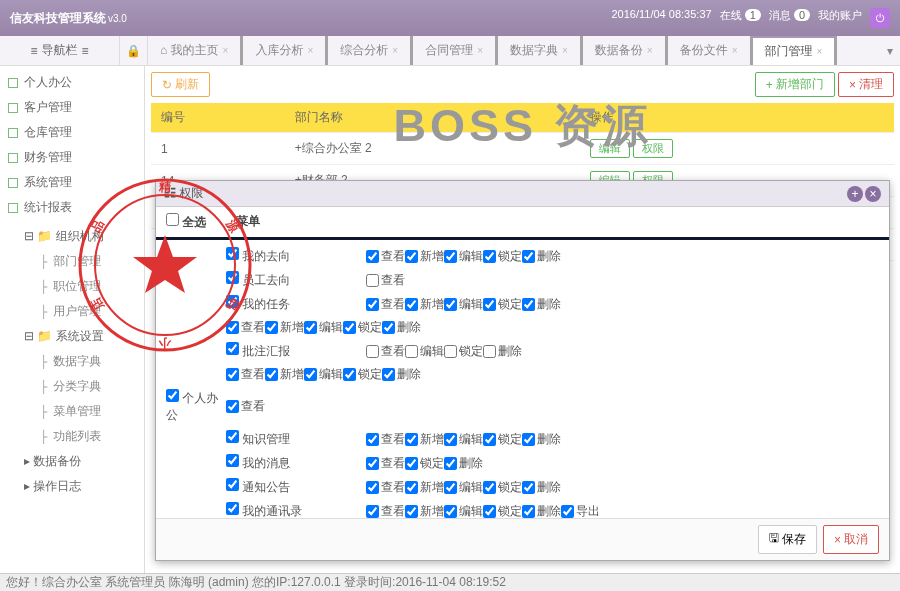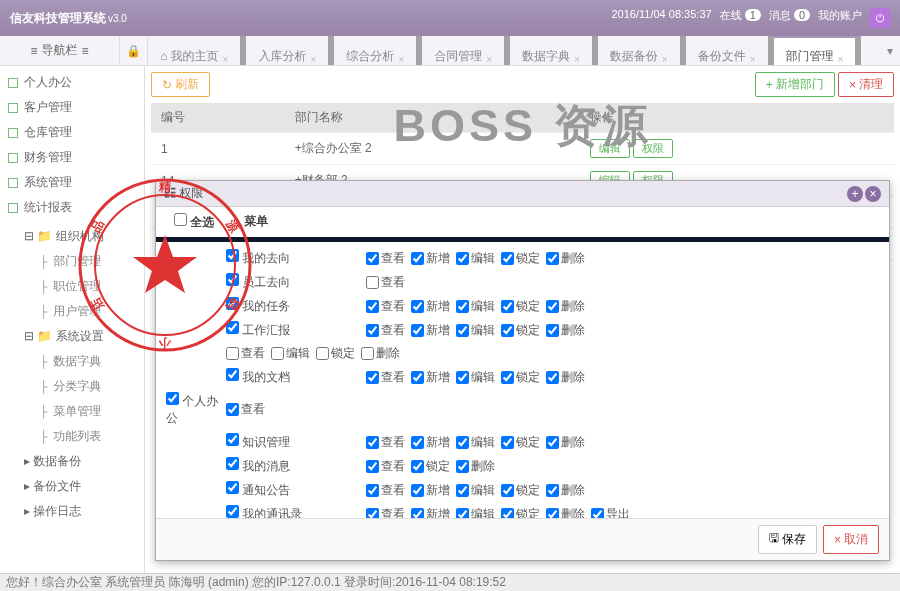--- a/index.html
+++ b/index.html
@@ -7,51 +7,51 @@
 .header{height:36px;background:linear-gradient(#a897b8,#9885a8);color:#fff;display:flex;align-items:center;padding:0 10px;justify-content:space-between}
 .header-left{font-size:14px;font-weight:bold}
 .header-left .ver{font-size:10px;font-weight:normal;margin-left:2px}
 .header-right{display:flex;align-items:flex-start;gap:8px}
 .header-right span{font-size:11px}
 .badge{background:#fff;color:#666;border-radius:8px;padding:0 5px;font-size:10px}
 .btn-purple{background:#b874e0;width:20px;height:20px;border-radius:3px;display:flex;align-items:center;justify-content:center}
 .tabbar{height:30px;background:#f5f3f7;border-bottom:1px solid #ddd;display:flex;align-items:stretch}
 .nav-toggle{width:120px;display:flex;align-items:center;justify-content:center;gap:4px;border-right:1px solid #ddd;color:#666}
 .lock-area{width:28px;display:flex;align-items:center;justify-content:center;border-right:1px solid #ddd;color:#999}
-.tab{padding:0 12px;display:flex;align-items:flex-end;gap:4px;color:#888;border-right:6px solid #a3a3a3;cursor:pointer;position:relative}
+.tab{padding:0 12px;display:flex;align-items:center;gap:4px;color:#888;border-right:3px solid #a3a3a3;cursor:pointer;position:relative}
 .tab.active{color:#555;background:#fff;border-top:2px solid #a897b8}
 .tab .x{color:#bbb;font-size:10px}
 .main{display:flex;height:507px}
 .sidebar{width:145px;border-right:1px solid #ddd;padding:4px 0;overflow:hidden}
 .side-item{display:flex;align-items:center;padding:4px 8px;color:#666;gap:6px;cursor:pointer}
 .side-item .sq{width:10px;height:10px;border:1px solid #7eb87e;display:inline-block}
 .side-item.sub{padding-left:24px}
 .side-item.sub2{padding-left:40px;color:#888}
 .tree-line{color:#aaa;font-family:monospace}
 .content{flex:1;position:relative;padding:6px}
 .toolbar{display:flex;justify-content:space-between;margin-bottom:6px}
 .btn{border:1px solid #ccc;padding:3px 10px;border-radius:2px;background:#fff;cursor:pointer;display:inline-flex;align-items:center;gap:3px}
 .btn.green{border-color:#5cb85c;color:#5cb85c}
 .btn.red{border-color:#d9534f;color:#d9534f}
 .btn.orange{border-color:#f0ad4e;color:#f0ad4e}
 .btn-sm{padding:1px 8px;font-size:11px}
 table{width:100%;border-collapse:collapse}
 th,td{text-align:left;padding:6px 10px;border-bottom:1px solid #eee;color:#666}
-th{background:#e5e5e5;font-weight:normal}
+th{background:#fde047;font-weight:normal}
 .watermark{position:absolute;top:30px;left:50%;transform:translateX(-50%);font-size:45px;font-weight:bold;color:#999;letter-spacing:4px;pointer-events:none;z-index:5}
 .dialog{position:absolute;top:180px;left:155px;right:10px;bottom:30px;background:#fff;border:1px solid #aaa;box-shadow:0 2px 8px rgba(0,0,0,.3);z-index:10;display:flex;flex-direction:column}
 .dlg-title{background:#eae6ef;padding:4px 8px;display:flex;justify-content:space-between;align-items:center;color:#555;border-bottom:1px solid #ccc}
 .dlg-title .ctrls{display:flex;gap:2px}
 .circ{width:16px;height:16px;border-radius:50%;background:#8870a0;color:#fff;display:flex;align-items:center;justify-content:center;font-size:12px;cursor:pointer}
-.dlg-head{padding:6px 18px;display:flex;gap:30px;border-bottom:5px solid #0f172a;font-weight:bold;color:#444}
+.dlg-head{padding:6px 10px;display:flex;gap:30px;border-bottom:3px solid #0f172a;font-weight:bold;color:#444}
 .dlg-body{flex:1;overflow-y:auto;padding:4px 10px}
 .perm-row{display:flex;align-items:center;padding:3px 0}
 .perm-cat{width:60px;color:#555}
 .perm-menu{width:140px;color:#555}
-.perm-ops{display:flex;gap:6px;flex-wrap:wrap}
+.perm-ops{display:flex;flex-wrap:wrap}
 .perm-ops label{display:flex;align-items:center;gap:2px;color:#555}
 input[type=checkbox]{margin:0}
 .dlg-foot{padding:6px 10px;border-top:1px solid #ddd;display:flex;justify-content:flex-end;gap:6px;background:#fafafa}
 .footer{position:absolute;bottom:0;left:0;right:0;height:18px;background:#eee;border-top:1px solid #ccc;display:flex;justify-content:space-between;align-items:center;padding:0 6px;color:#777;font-size:11px}
 .stamp{position:absolute;top:175px;left:75px;width:180px;height:180px;z-index:20;pointer-events:none}
 </style>
 </head>
 <body>
 
 <div class="header">
@@ -97,21 +97,20 @@
         <div class="side-item sub">⊟ 📁 组织机构</div>
         <div class="side-item sub2"><span class="tree-line">├ </span>部门管理</div>
         <div class="side-item sub2"><span class="tree-line">├ </span>职位管理</div>
         <div class="side-item sub2"><span class="tree-line">├ </span>用户管理</div>
         <div class="side-item sub">⊟ 📁 系统设置</div>
         <div class="side-item sub2"><span class="tree-line">├ </span>数据字典</div>
         <div class="side-item sub2"><span class="tree-line">├ </span>分类字典</div>
         <div class="side-item sub2"><span class="tree-line">├ </span>菜单管理</div>
         <div class="side-item sub2"><span class="tree-line">├ </span>功能列表</div>
         <div class="side-item sub">▸ 数据备份</div>
-        <div class="side-item sub">▸ 备份文件</div>
         <div class="side-item sub">▸ 操作日志</div>
       </div>
   </div>
   <div class="content">
     <div class="watermark">BOSS 资源</div>
     <div class="toolbar">
       <button class="btn orange">↻ <span>刷新</span></button>
       <div>
         <button class="btn green">+ <span>新增部门</span></button>
         <button class="btn red">× <span>清理</span></button>
@@ -188,41 +187,40 @@
         <div class="perm-ops">
           <label><input type="checkbox" checked="" style=""> 查看</label>
           <label><input type="checkbox" checked="" style=""> 新增</label>
           <label><input type="checkbox" checked="" style=""> 编辑</label>
           <label><input type="checkbox" checked="" style=""> 锁定</label>
           <label><input type="checkbox" checked="" style=""> 删除</label>
         </div>
       </div>
       <div class="perm-row">
         <div class="perm-cat"></div>
-        <div class="perm-menu"><label><input type="checkbox" checked="" style=""> 工作汇报</label></div>
-        <div class="perm-ops">
-          <label><input type="checkbox" checked="" style=""> 查看</label>
-          <label><input type="checkbox" checked="" style=""> 新增</label>
-          <label><input type="checkbox" checked="" style=""> 编辑</label>
-          <label><input type="checkbox" checked="" style=""> 锁定</label>
-          <label><input type="checkbox" checked="" style=""> 删除</label>
-        </div>
-      </div>
-      <div class="perm-row">
-        <div class="perm-cat"></div>
+        <div class="perm-ops">
+          <label><input type="checkbox" checked="" style=""> 查看</label>
+          <label><input type="checkbox" checked="" style=""> 新增</label>
+          <label><input type="checkbox" checked="" style=""> 编辑</label>
+          <label><input type="checkbox" checked="" style=""> 锁定</label>
+          <label><input type="checkbox" checked="" style=""> 删除</label>
+        </div>
+      </div>
+      <div class="perm-row">
+        <div class="perm-cat"></div>
+        <div class="perm-menu"><label><input type="checkbox" checked="" style=""> 批注汇报</label></div>
         <div class="perm-ops">
           <label><input type="checkbox" style=""> 查看</label>
           <label><input type="checkbox" style=""> 编辑</label>
           <label><input type="checkbox" style=""> 锁定</label>
           <label><input type="checkbox" style=""> 删除</label>
         </div>
       </div>
       <div class="perm-row">
         <div class="perm-cat"></div>
-        <div class="perm-menu"><label><input type="checkbox" checked="" style=""> 我的文档</label></div>
         <div class="perm-ops">
           <label><input type="checkbox" checked="" style=""> 查看</label>
           <label><input type="checkbox" checked="" style=""> 新增</label>
           <label><input type="checkbox" checked="" style=""> 编辑</label>
           <label><input type="checkbox" checked="" style=""> 锁定</label>
           <label><input type="checkbox" checked="" style=""> 删除</label>
         </div>
       </div>
       <div class="perm-row">
         <div class="perm-cat"><label><input type="checkbox" checked="" style=""> 个人办公</label></div>

